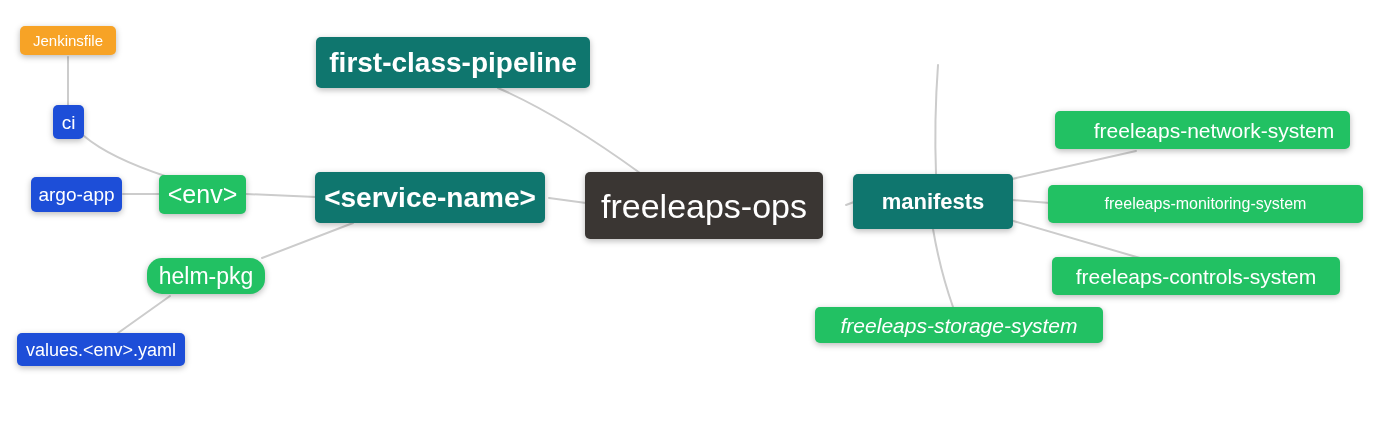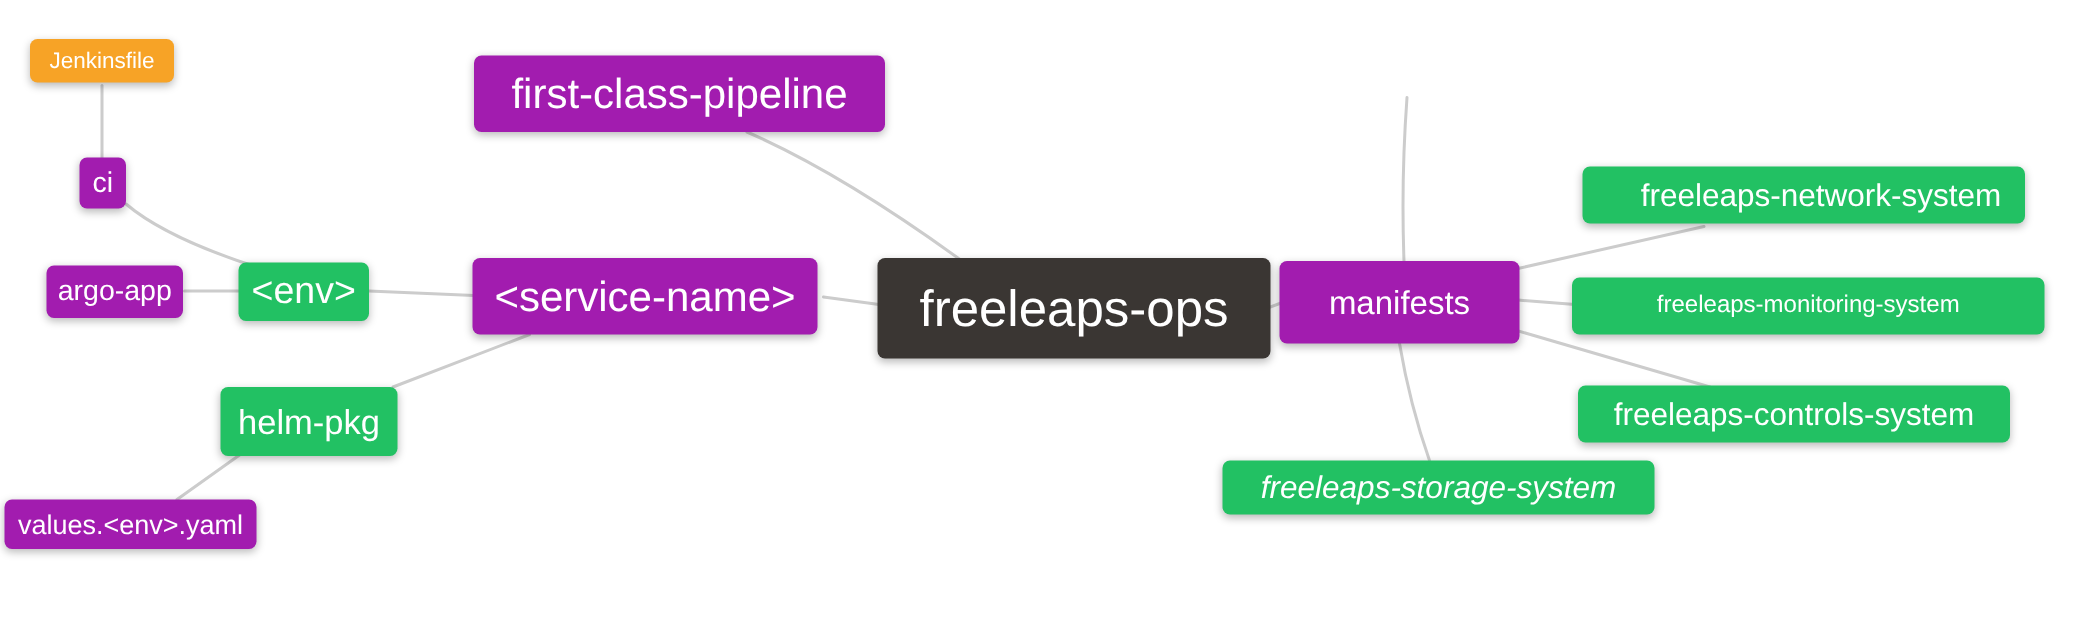--- a/index.html
+++ b/index.html
@@ -36,35 +36,35 @@
     justify-content: center;
     color: #ffffff;
     border-radius: 5px;
     box-shadow: 0 2px 6px rgba(0,0,0,0.28);
     white-space: nowrap;
     cursor: pointer;
     box-sizing: border-box;
     line-height: 1;
   }
   .c-amber { background: #f7a326; }
-  .c-red   { background: #a21caf; }
+  .c-red   { background: #1d4ed8; }
   .c-green { background: #22c163; }
-  .c-blue  { background: #a21caf; }
+  .c-blue  { background: #0f766e; font-weight: bold; }
   .c-dark  { background: #3a3633; }
 
   .n-jenkinsfile { left: 20px;   top: 26px;  width: 96px;  height: 29px; font-size: 15px; }
   .n-ci          { left: 53px;   top: 105px; width: 31px;  height: 34px; font-size: 19px; }
   .n-argo        { left: 31px;   top: 177px; width: 91px;  height: 35px; font-size: 19px; }
   .n-env         { left: 159px;  top: 175px; width: 87px;  height: 39px; font-size: 25px; }
   .n-service     { left: 315px;  top: 172px; width: 230px; height: 51px; font-size: 28px; }
   .n-pipeline    { left: 316px;  top: 37px;  width: 274px; height: 51px; font-size: 28px; }
-  .n-ops         { left: 585px;  top: 172px; width: 262px; height: 67px; font-size: 34px; }
+  .n-ops         { left: 585px;  top: 172px; width: 238px; height: 67px; font-size: 34px; }
   .n-manifests   { left: 853px;  top: 174px; width: 160px; height: 55px; font-size: 22px; }
-  .n-helm        { left: 147px;  top: 258px; width: 118px; height: 46px; font-size: 23px; }
-  .n-values      { left: 3px;    top: 333px; width: 168px; height: 33px; font-size: 18px; }
+  .n-helm        { left: 147px;  top: 258px; width: 118px; height: 36px; font-size: 23px; border-radius: 15px; }
+  .n-values      { left: 17px;    top: 333px; width: 168px; height: 33px; font-size: 18px; }
   .n-devops      { left: 795px;  top: 29px;  width: 291px; height: 35px; font-size: 21px; }
   .n-network     { left: 1055px; top: 111px; width: 295px; height: 38px; font-size: 21px; padding-left: 23px; }
   .n-monitoring  { left: 1048px; top: 185px; width: 315px; height: 38px; font-size: 16px; }
   .n-controls    { left: 1052px; top: 257px; width: 288px; height: 38px; font-size: 21px; }
   .n-storage     { left: 815px;  top: 307px; width: 288px; height: 36px; font-size: 21px; font-style: italic; }
 </style>
 </head>
 <body>
 
 <div class="canvas">

